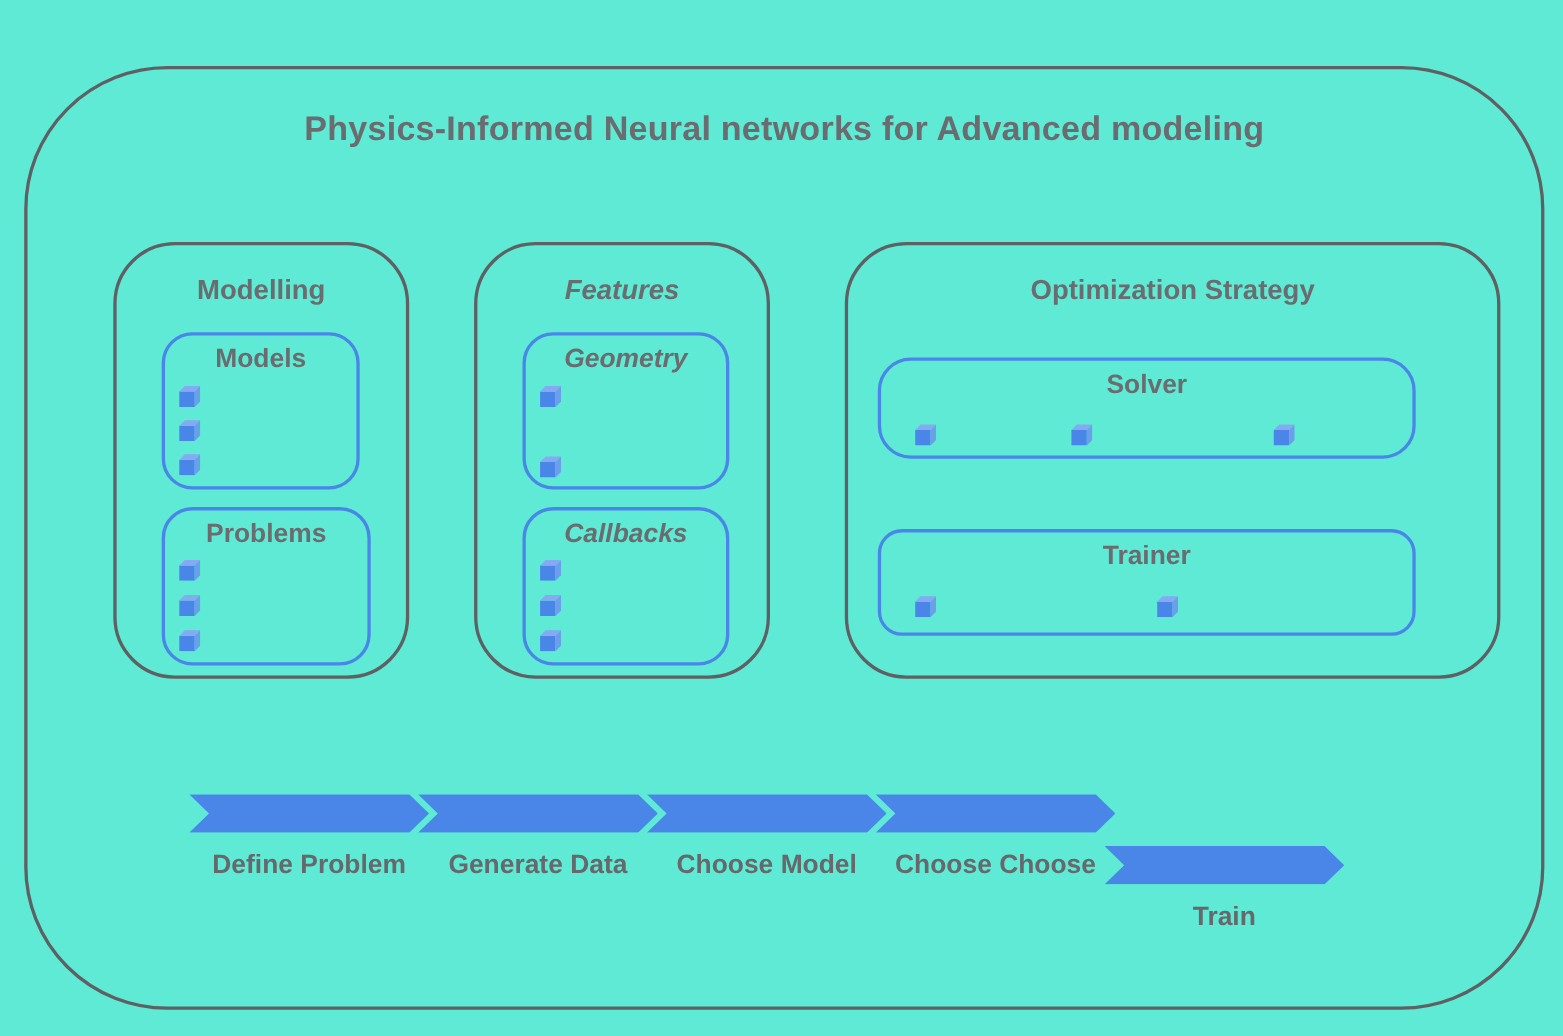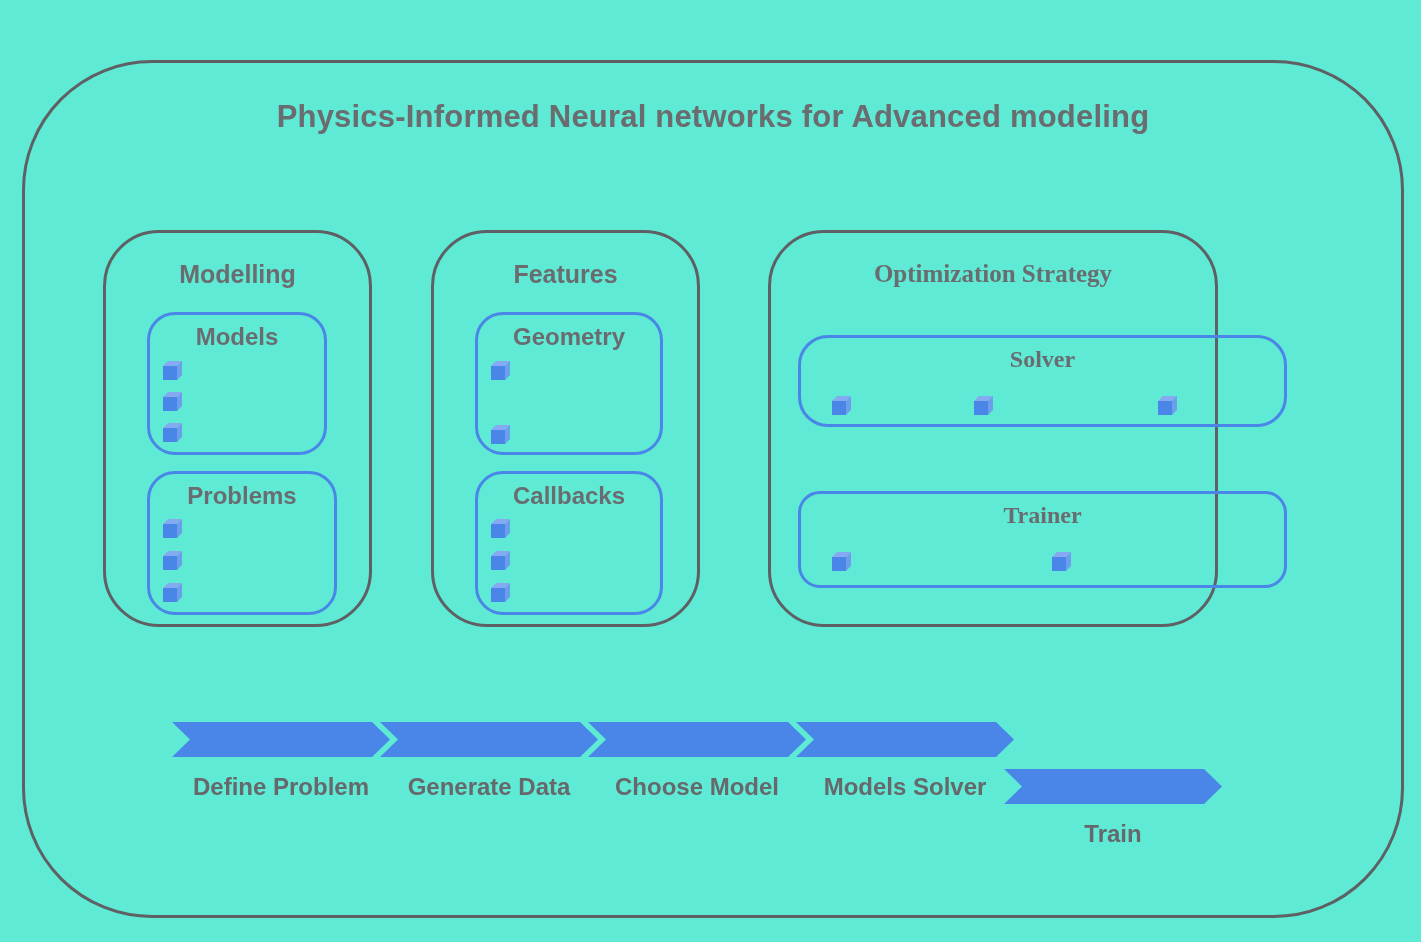--- a/index.html
+++ b/index.html
@@ -11,25 +11,25 @@
     position:absolute; left:22px; top:60px; width:1382px; height:858px;
     border:3px solid #5e6063; border-radius:130px; box-sizing:border-box;
   }
   .title {
     position:absolute; left:22px; top:99px; width:1382px;
     text-align:center; font-size:31px; font-weight:bold; color:#6a6c6f;
     letter-spacing:0.2px;
   }
   .panel {
     position:absolute; top:220px; height:397px;
-    border:3px solid #5e6063; border-radius:56px; box-sizing:border-box;margin-top:10px;
+    border:3px solid #5e6063; border-radius:56px; box-sizing:border-box;
   }
   .panel-modelling    { left:103px; width:269px; }
-  .panel-features     { left:431px; width:269px; }
-  .panel-optimization { left:768px; width:450px;font-family:Liberation Serif, serif; }
+  .panel-features     { left:431px; width:269px;font-style:italic; }
+  .panel-optimization { left:768px; width:596px; }
   .panel-label {
     margin-top:27px; text-align:center;
     font-size:25px; font-weight:bold; color:#6a6c6f;
   }
   .group {
     position:absolute; border:3.5px solid #4a86e8;
     border-radius:28px; box-sizing:border-box;
   }
   .group-label {
     margin-top:8px; text-align:center;
@@ -187,15 +187,15 @@
 
   <div class="chev pos-0"></div>
   <div class="chev pos-1"></div>
   <div class="chev pos-2"></div>
   <div class="chev pos-3"></div>
   <div class="chev pos-4"></div>
 
   <div class="step-label pos-0">Define Problem</div>
   <div class="step-label pos-1">Generate Data</div>
   <div class="step-label pos-2">Choose Model</div>
-  <div class="step-label pos-3">Models Solver</div>
+  <div class="step-label pos-3">Choose Choose</div>
   <div class="step-label pos-4">Train</div>
 </div>
 
 </body></html>

